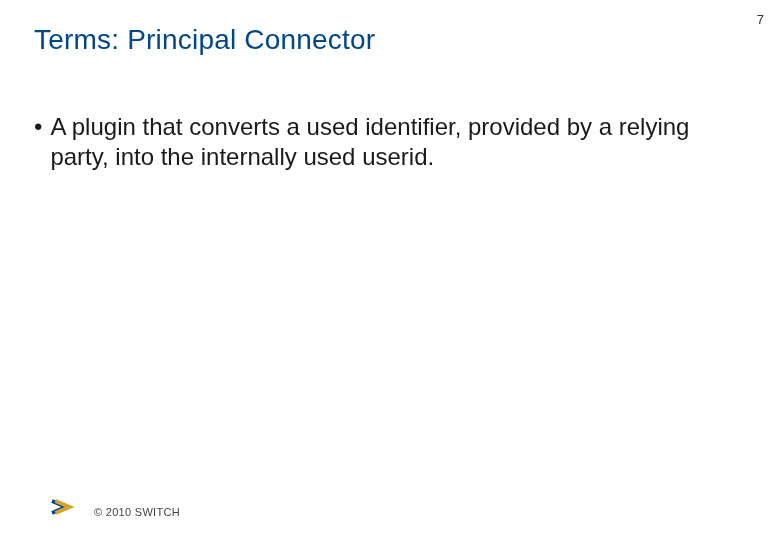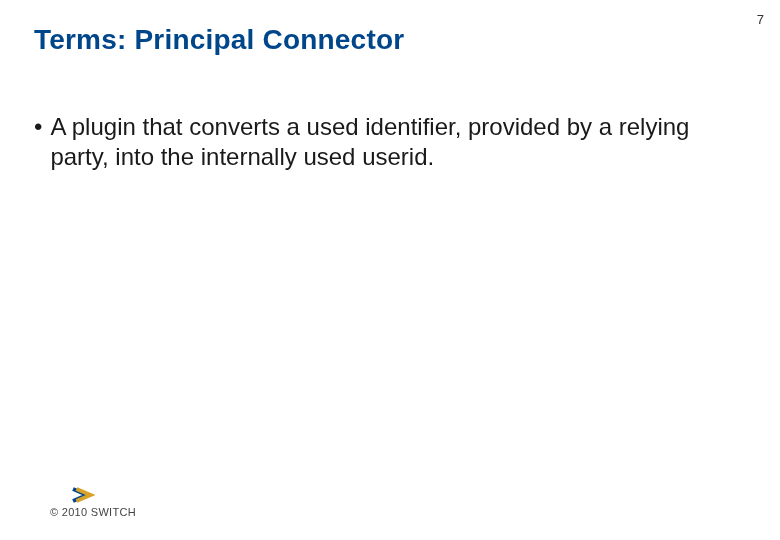--- a/index.html
+++ b/index.html
@@ -17,21 +17,21 @@
     position: relative;
     width: 780px;
     height: 540px;
     box-sizing: border-box;
   }
   .title {
     position: absolute;
     top: 24px;
     left: 34px;
     font-size: 28px;
-    font-weight: 700;
+    font-weight: 400;
     color: #00468b;
     letter-spacing: 0.2px;
   }
   .page-number {
     position: absolute;
     top: 12px;
     right: 16px;
     font-size: 13px;
     color: #333333;
   }
@@ -53,22 +53,21 @@
     flex: 0 0 auto;
   }
   .bullet-text {
     flex: 1 1 auto;
   }
   .footer {
     position: absolute;
     left: 50px;
     bottom: 22px;
     display: flex;
-    align-items: center;
-    flex-direction: column;
+    align-items: flex-end;
   }
   .footer .logo {
     width: 30px;
     height: 22px;
     margin-right: 14px;
     flex: 0 0 auto;
   }
   .footer-text {
     font-size: 11px;
     color: #444444;

